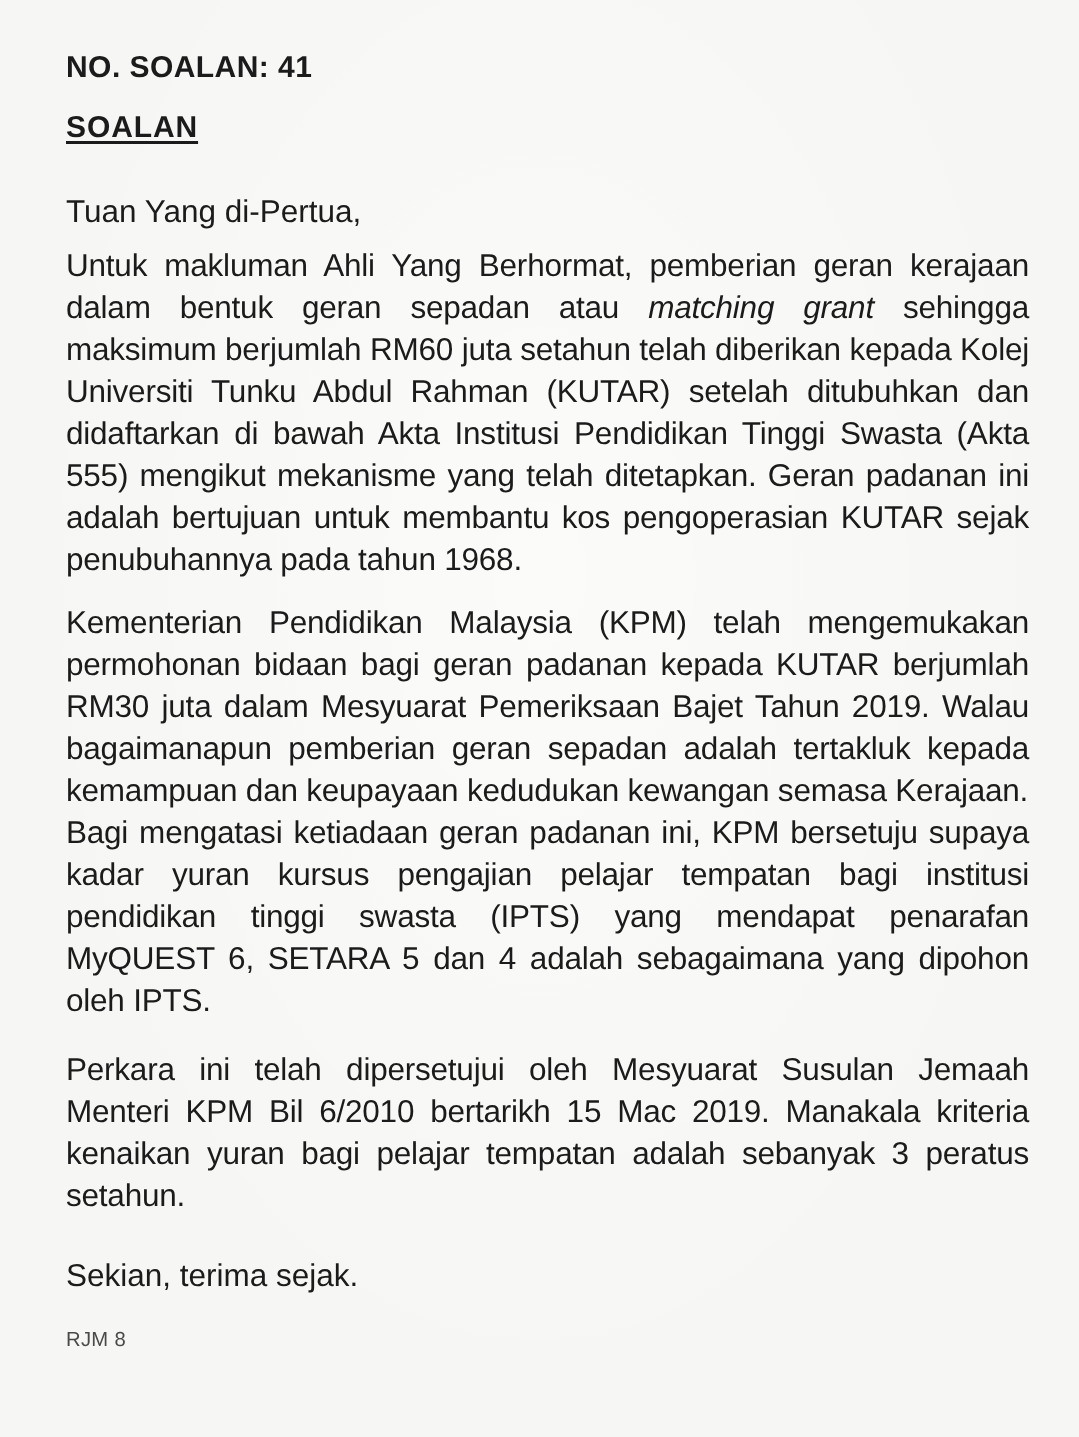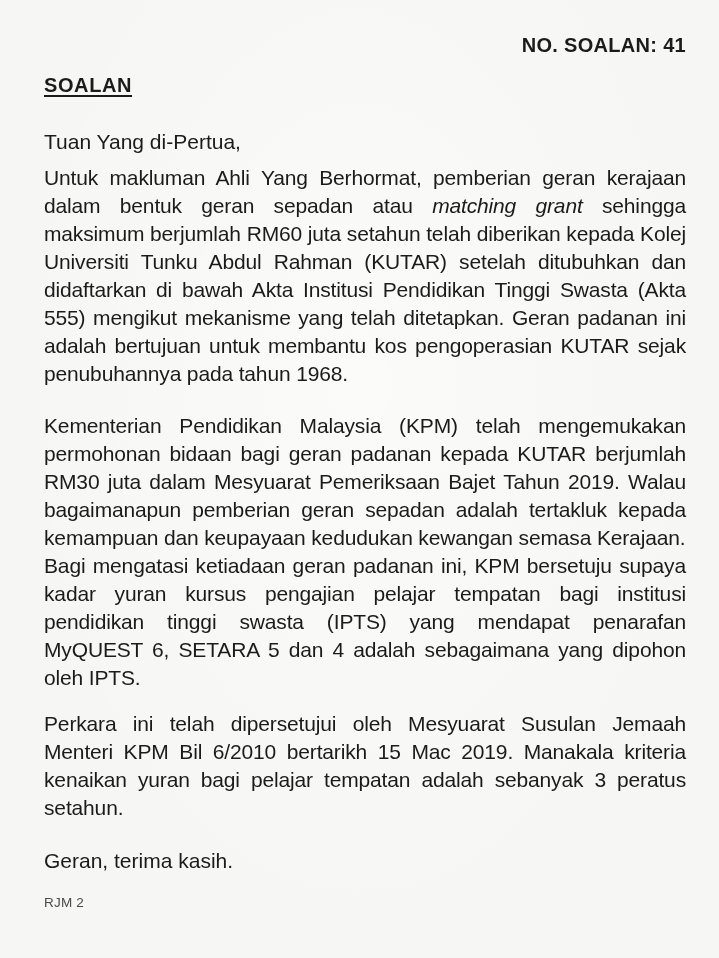--- a/index.html
+++ b/index.html
@@ -18,21 +18,21 @@
     position: relative;
     box-sizing: border-box;
     width: 719px;
     height: 958px;
     padding: 34px 33px 0 44px;
     background:
       radial-gradient(ellipse at 50% 40%, rgba(255,255,255,0.55) 0%, rgba(255,255,255,0) 70%),
       #f6f6f4;
   }
   .q-no {
-    text-align: right;
+    text-align: left;
     font-weight: bold;
     font-size: 20px;
     letter-spacing: 0.3px;
     line-height: 23px;
   }
   .heading {
     margin-top: 17px;
     font-weight: bold;
     font-size: 20px;
     line-height: 23px;
@@ -46,21 +46,21 @@
     line-height: 26px;
   }
   .para {
     margin: 0;
     font-size: 21px;
     line-height: 28px;
     letter-spacing: -0.15px;
     text-align: justify;
   }
   .para-1 { margin-top: 9px; }
-  .para-2 { margin-top: 24px; }
+  .para-2 { margin-top: 14px; }
   .para-3 { margin-top: 0; }
   .para-4 { margin-top: 18px; }
   .italic { font-style: italic; }
   .closing {
     margin-top: 26px;
     font-size: 21px;
     line-height: 26px;
   }
   .ref {
     margin-top: 21px;
@@ -81,16 +81,16 @@
   <div class="salutation">Tuan Yang di-Pertua,</div>
 
   <p class="para para-1"><span>Untuk makluman Ahli Yang Berhormat,  pemberian geran kerajaan dalam bentuk geran sepadan atau </span><span class="italic">matching grant</span><span> sehingga maksimum berjumlah RM60 juta setahun telah diberikan kepada Kolej Universiti Tunku Abdul Rahman (KUTAR) setelah ditubuhkan dan didaftarkan di bawah Akta Institusi Pendidikan Tinggi Swasta (Akta 555) mengikut mekanisme yang telah ditetapkan. Geran padanan ini adalah bertujuan untuk membantu kos pengoperasian KUTAR sejak penubuhannya pada tahun 1968.</span></p>
 
   <p class="para para-2"><span>Kementerian Pendidikan Malaysia (KPM) telah mengemukakan permohonan bidaan bagi geran padanan kepada KUTAR berjumlah RM30 juta dalam Mesyuarat Pemeriksaan Bajet Tahun 2019. Walau bagaimanapun pemberian geran sepadan adalah tertakluk kepada kemampuan dan keupayaan kedudukan kewangan semasa Kerajaan.</span></p>
 
   <p class="para para-3"><span>Bagi mengatasi ketiadaan geran padanan ini, KPM bersetuju supaya kadar yuran kursus pengajian pelajar tempatan bagi institusi pendidikan tinggi swasta (IPTS) yang mendapat penarafan MyQUEST 6, SETARA 5 dan 4 adalah sebagaimana yang dipohon oleh IPTS.</span></p>
 
   <p class="para para-4"><span>Perkara ini telah dipersetujui oleh Mesyuarat Susulan Jemaah Menteri KPM Bil 6/2010 bertarikh 15 Mac 2019. Manakala kriteria kenaikan yuran bagi pelajar tempatan adalah sebanyak 3 peratus  setahun.</span></p>
 
-  <div class="closing">Geran, terima kasih.</div>
+  <div class="closing">Sekian, terima sejak.</div>
 
-  <div class="ref">RJM 2</div>
+  <div class="ref">RJM 8</div>
 </div>
 
 </body></html>

